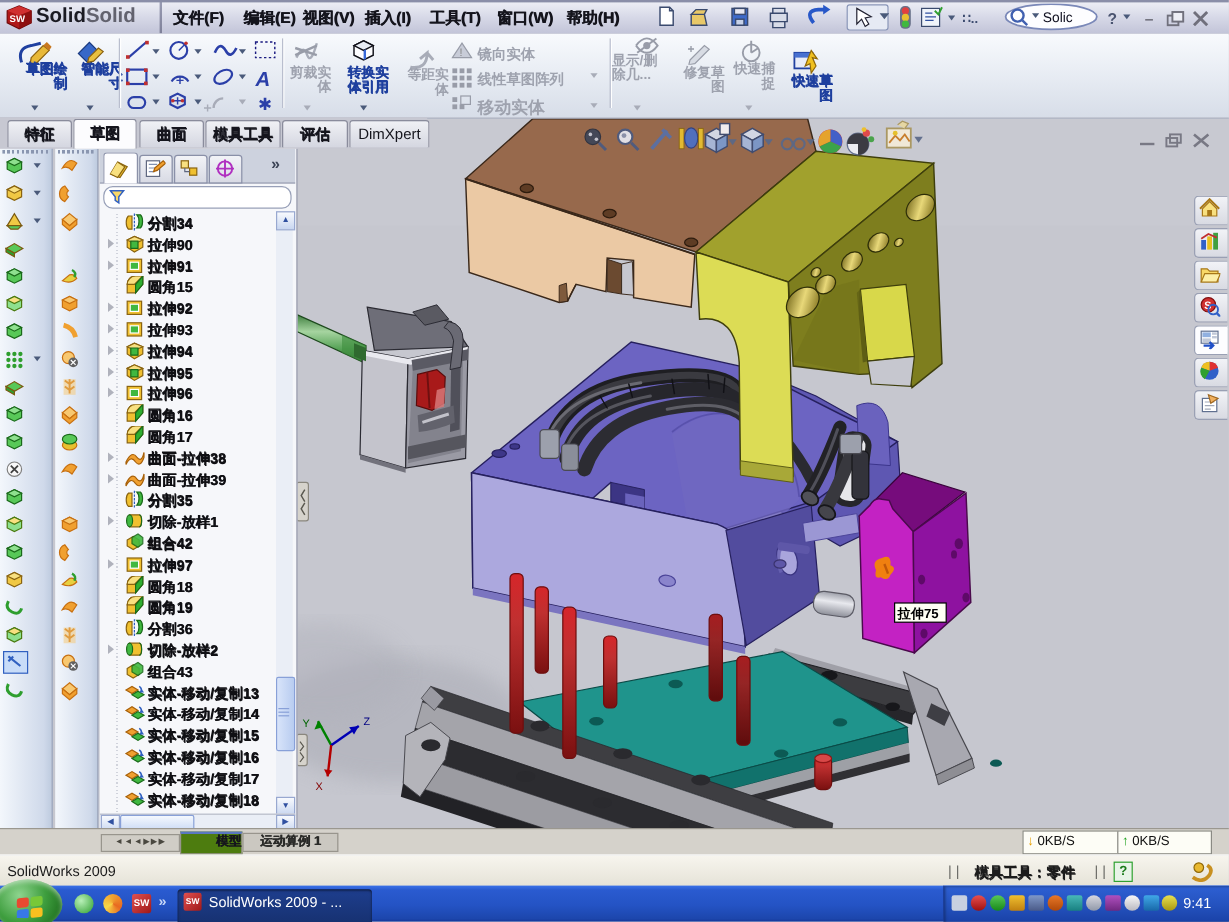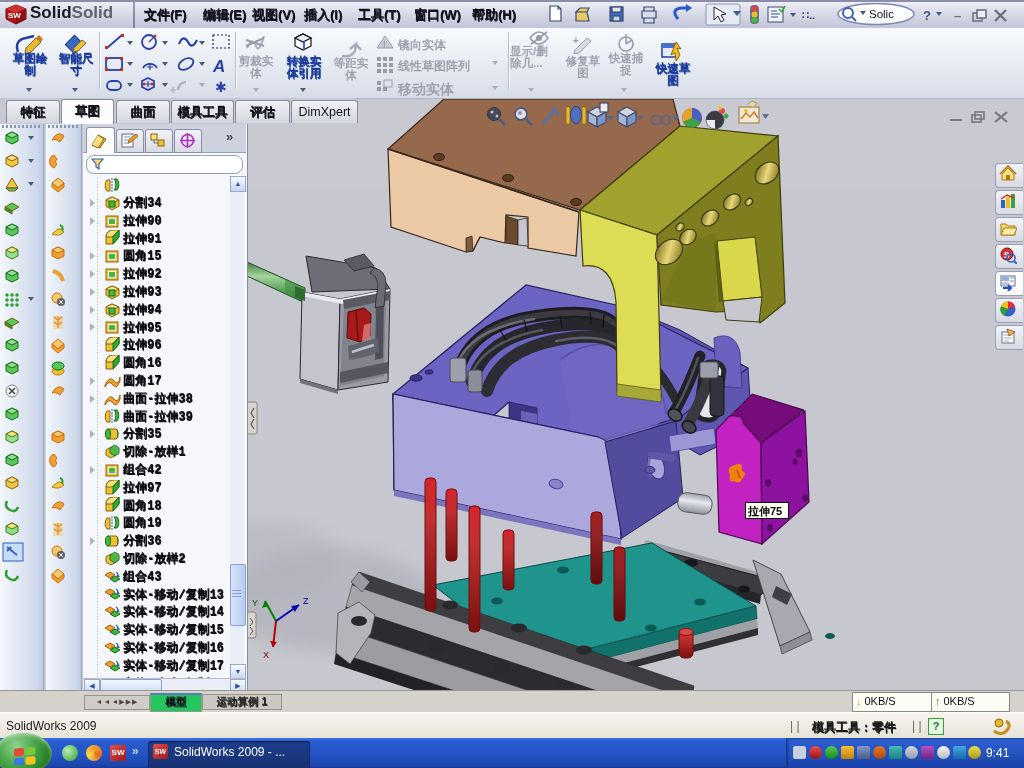--- a/index.html
+++ b/index.html
@@ -3,35 +3,35 @@
 html,body{margin:0;padding:0;width:1024px;height:768px;overflow:hidden;font-family:"Liberation Sans",sans-serif;}
 #root{position:absolute;left:0;top:0;width:1024px;height:768px;background:#C6C7CF;}
 .abs{position:absolute;}
 .cjk{font-weight:bold;text-shadow:0.5px 0.5px 0 currentColor;}
 
 #title{left:0;top:0;width:1024px;height:28px;overflow:hidden;background:linear-gradient(#F0F1F7,#D5D7E6 55%,#C2C4D8);border-bottom:1px solid #8E92AC;}
 .menu{top:6px;font-size:13px;color:#14141c;}
 
 #ribbon{left:0;top:28px;width:1024px;height:70px;background:linear-gradient(#F8FAFD,#E4E9F1 60%,#D7DDE8);border-bottom:1px solid #AEB3C4;}
 .rsep{top:4px;width:1px;height:58px;background:#B9BECE;box-shadow:1px 0 0 #fff;}
-.btxt{font-size:11.5px;line-height:12px;text-align:center;color:#1E3F9E;}
+.btxt{font-size:11.5px;line-height:12px;text-align:right;color:#1E3F9E;}
 .gtxt{color:#9EA2AE !important;text-shadow:none !important;}
 .dn{width:0;height:0;border-left:3.5px solid transparent;border-right:3.5px solid transparent;border-top:4px solid #4A5A7A;}
 .dng{border-top-color:#A8ACB8;}
 
 #tabrow{left:0;top:98px;width:356px;height:26px;background:#C7C8D2;}
 .tab{top:2px;height:22px;background:linear-gradient(#F0F1F5,#D4D6E0);border:1px solid #8A8C9C;border-bottom:none;border-radius:3px 3px 0 0;font-size:12.5px;text-align:center;color:#15151d;line-height:22px;}
 .tabact{background:#FCFCFE;height:24px;top:1px;z-index:3;}
 
 .vtb{top:124px;height:574px;background:linear-gradient(90deg,#F3F7FC,#CFD9EA 85%,#BECBDF);border-right:1px solid #9AA6BE;}
 
 #panel{left:83px;top:124px;width:164px;height:574px;overflow:hidden;background:#F6F7FA;border-right:1px solid #888CA0;}
 .trow{left:0;width:163px;height:18px;font-size:12px;color:#101014;}
 .ticon{position:absolute;left:21px;top:1px;}
-.ttext{position:absolute;left:40px;top:18px;white-space:nowrap;font-family:Liberation Mono, monospace;}
+.ttext{position:absolute;left:40px;top:2px;white-space:nowrap;}
 .texp{position:absolute;left:7px;top:5px;width:0;height:0;border-top:4px solid transparent;border-bottom:4px solid transparent;border-left:5px solid #B0B2BC;}
 
 #mtabs{left:0;top:690px;width:1024px;height:22px;background:#D5D2CB;border-top:1px solid #9a978f;}
 #status{left:0;top:712px;width:1024px;height:26px;background:linear-gradient(#F7F5EE,#E5E2D7);border-top:1px solid #fff;font-size:12px;color:#1c1c1c;}
 #taskbar{left:0;top:738px;width:1024px;height:30px;background:linear-gradient(#3A71E8,#2A5BD0 12%,#2453C4 55%,#1C46AC 92%,#15379A);}
 .tbtn{top:3px;height:31px;border-radius:3px;font-size:12px;color:#fff;overflow:hidden;white-space:nowrap;}
 .tray-ic{top:8px;width:13px;height:13px;border-radius:2px;}
 .wbtn{top:10px;width:15px;height:13px;color:#70707C;font-size:13px;font-weight:bold;line-height:12px;text-align:center;}
 </style></head><body>
 <div id="root">
@@ -954,21 +954,21 @@
     </svg>
     <div class="abs" style="left:995px;top:325px;width:27px;height:23px;background:linear-gradient(#F2F3F7,#D8DAE2);border:1px solid #9AA0B4;border-right:none;border-radius:4px 0 0 4px"></div>
     <svg class="abs" style="left:999px;top:327px" width="18" height="18" viewBox="0 0 18 18">
       <rect x="3" y="5" width="12" height="11" fill="#fff" stroke="#607090"></rect>
       <path d="M5,8 h8 M5,11 h8 M5,14 h5" stroke="#A0A8B8"></path>
       <path d="M8,2 l8,3 -6,4 Z" fill="#F0B060" stroke="#A06820"></path>
     </svg>
 
 <div id="mtabs" class="abs"></div>
 <div class="abs" style="left:84px;top:695px;width:64px;height:13px;background:#D0CDC6;border:1px solid #98958D;font-size:7px;color:#4A4840;text-align:center;line-height:11px;letter-spacing:1px">◄◄◄▶▶▶</div>
-<div class="abs cjk" style="left:150px;top:693px;width:50px;height:16px;background:#22c55e;border:1px solid #98958D;border-top:2px solid #5A78C0;font-size:10.5px;color:#15151d;text-align:center;line-height:12px">模型</div>
+<div class="abs cjk" style="left:150px;top:693px;width:50px;height:16px;background:#4d7c0f;border:1px solid #98958D;border-top:2px solid #5A78C0;font-size:10.5px;color:#15151d;text-align:right;line-height:12px">模型</div>
 <div class="abs cjk" style="left:202px;top:694px;width:78px;height:14px;background:#CBC8C1;border:1px solid #98958D;font-size:10.5px;color:#2A2A28;text-align:center;line-height:12px">运动算例 1</div>
 <div class="abs" style="left:852px;top:692px;width:78px;height:18px;background:#FDFDF6;border:1px solid #8A8A84;font-size:11px;color:#101010;line-height:17px"><span style="color:#E8A000;font-weight:bold;padding:0 3px">↓</span>0KB/S</div>
 <div class="abs" style="left:931px;top:692px;width:77px;height:18px;background:#FDFDF6;border:1px solid #8A8A84;font-size:11px;color:#101010;line-height:17px"><span style="color:#18A018;font-weight:bold;padding:0 3px">↑</span>0KB/S</div>
 
 <div id="status" class="abs">
 <span class="abs" style="left:6px;top:6px">SolidWorks 2009</span>
 <span class="abs" style="left:790px;top:6px;color:#6A6A66">| |</span>
 <span class="abs cjk" style="left:812px;top:6px;font-size:12px">模具工具：零件</span>
 <span class="abs" style="left:912px;top:6px;color:#6A6A66">| |</span>
 <div class="abs" style="left:928px;top:5px;width:14px;height:15px;background:#E8F4E8;border:1px solid #30A030;color:#1A7A1A;font-size:11px;font-weight:bold;text-align:center;line-height:14px">?</div>

